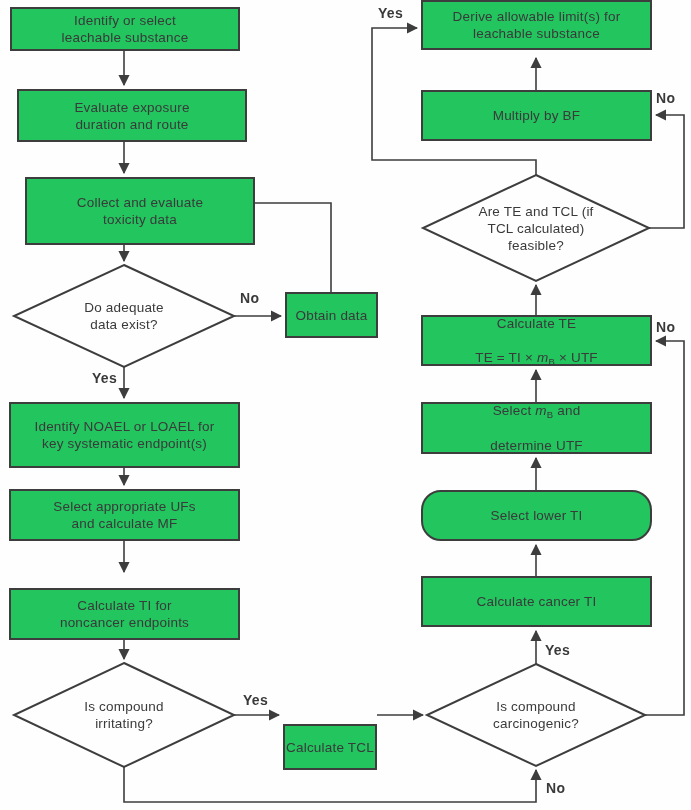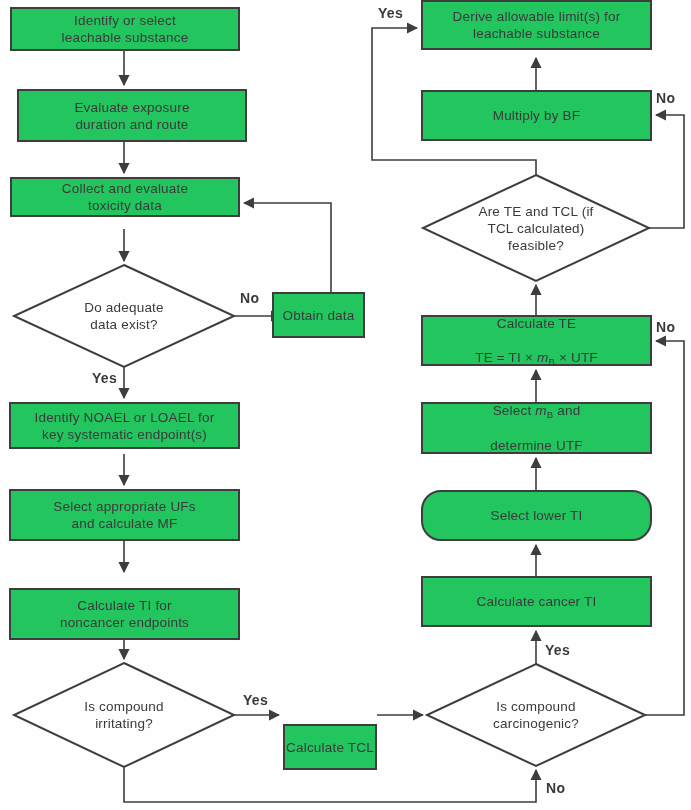--- a/index.html
+++ b/index.html
@@ -111,28 +111,28 @@
   </svg>
 
   <div class="node" style="left:10px; top:7px; width:230px; height:44px;">
     <span class="lbl">Identify or select
 leachable substance</span>
   </div>
   <div class="node" style="left:10px; top:89px; width:230px; height:53px;margin-left:7px;">
     <span class="lbl">Evaluate exposure
 duration and route</span>
   </div>
-  <div class="node" style="left:10px; top:177px; width:230px; height:40px;">
+  <div class="node" style="left:25px; top:177px; width:230px; height:68px;">
     <span class="lbl">Collect and evaluate
 toxicity data</span>
   </div>
-  <div class="node" style="left:272px; top:292px; width:93px; height:46px;">
+  <div class="node" style="left:285px; top:292px; width:93px; height:46px;">
     <span class="lbl">Obtain data</span>
   </div>
-  <div class="node" style="left:9px; top:402px; width:231px; height:47px;">
+  <div class="node" style="left:9px; top:402px; width:231px; height:66px;">
     <span class="lbl">Identify NOAEL or LOAEL for
 key systematic endpoint(s)</span>
   </div>
   <div class="node" style="left:9px; top:489px; width:231px; height:52px;">
     <span class="lbl">Select appropriate UFs
 and calculate MF</span>
   </div>
   <div class="node" style="left:9px; top:576px; width:231px; height:52px;margin-top:12px;">
     <span class="lbl">Calculate TI for
 noncancer endpoints</span>

